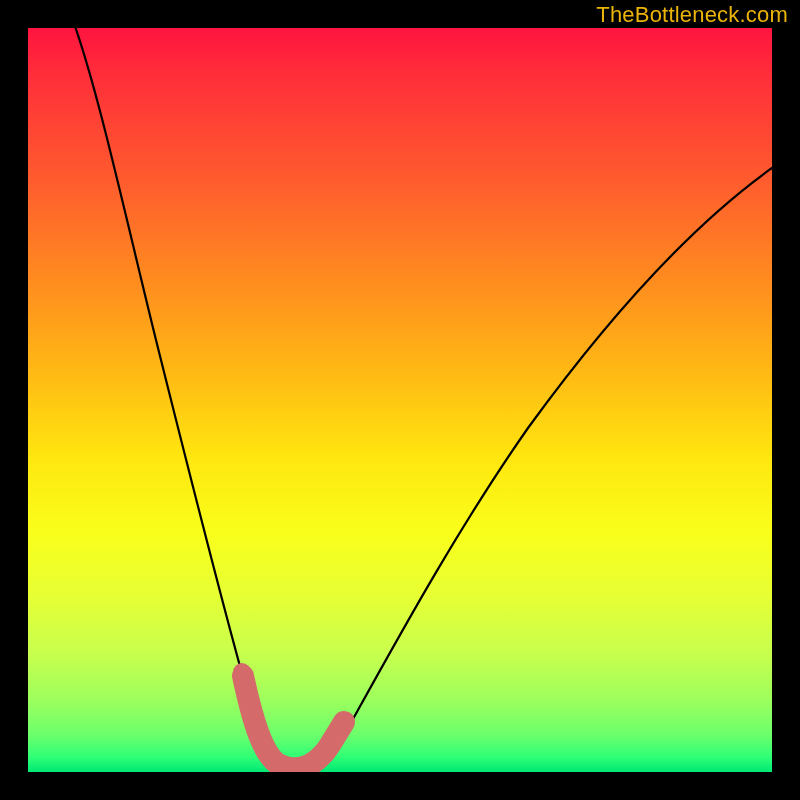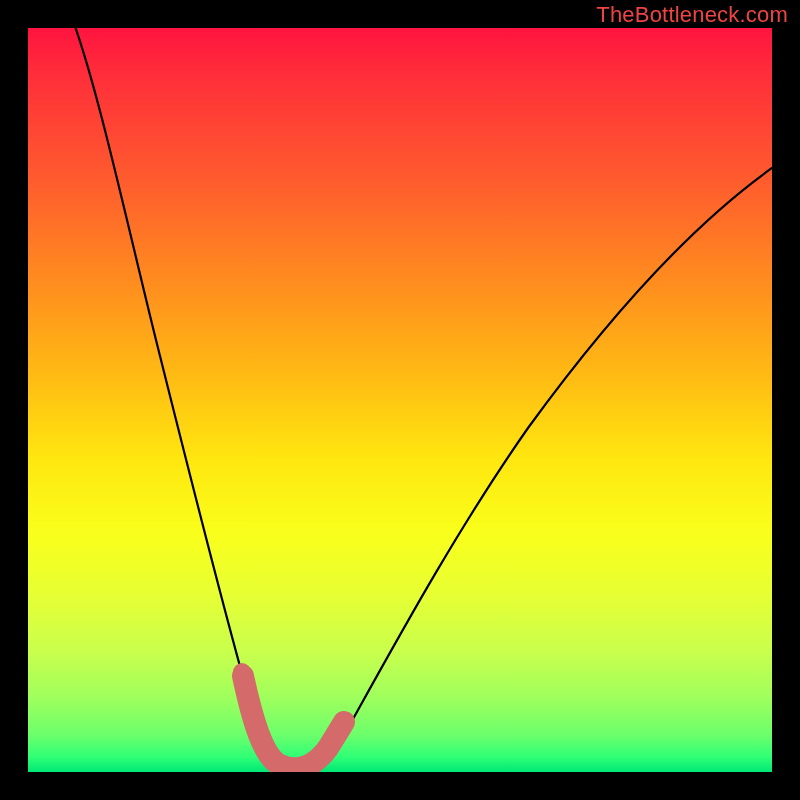--- a/index.html
+++ b/index.html
@@ -54,21 +54,21 @@
     position: absolute;
     top: 0;
     left: 0;
     width: 744px;
     height: 744px;
   }
   .watermark {
     position: absolute;
     top: 2px;
     right: 12px;
-    color: #ef4444;
+    color: #eab308;
     font-size: 22px;
     font-weight: 500;
     letter-spacing: 0.2px;
   }
 </style>
 </head>
 <body>
 
 <div class="frame">
   <div class="watermark">TheBottleneck.com</div>

